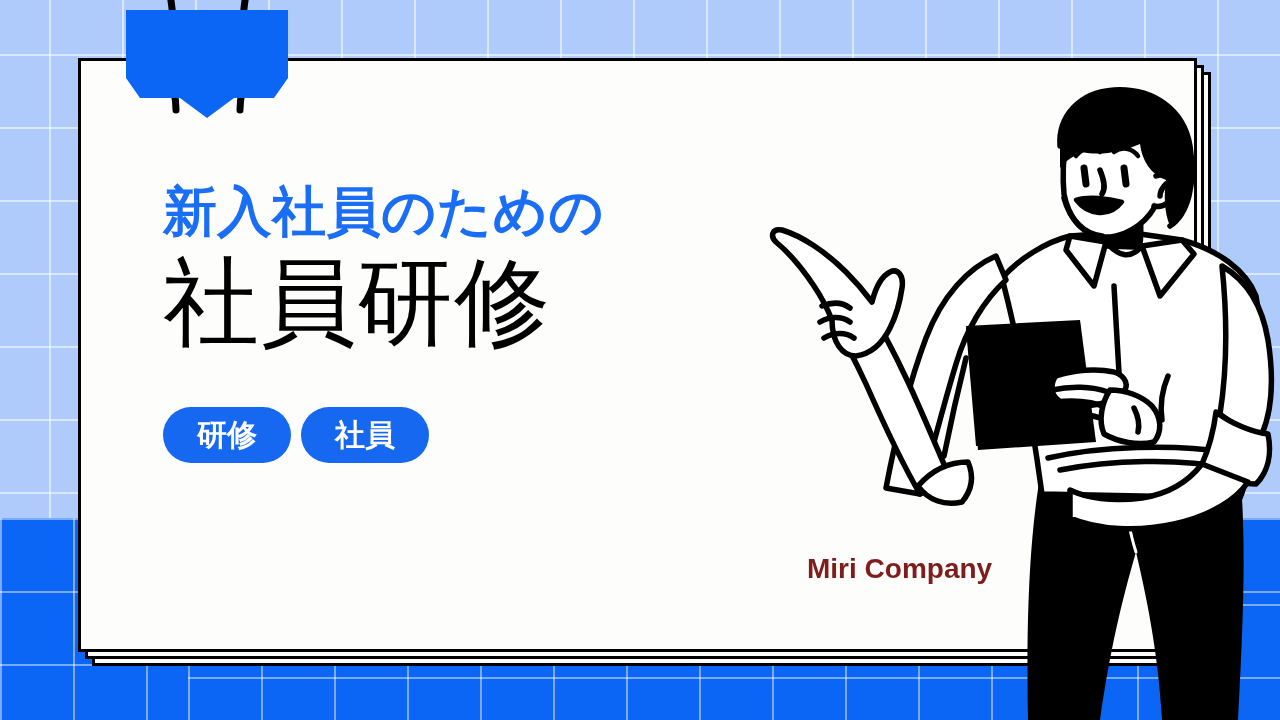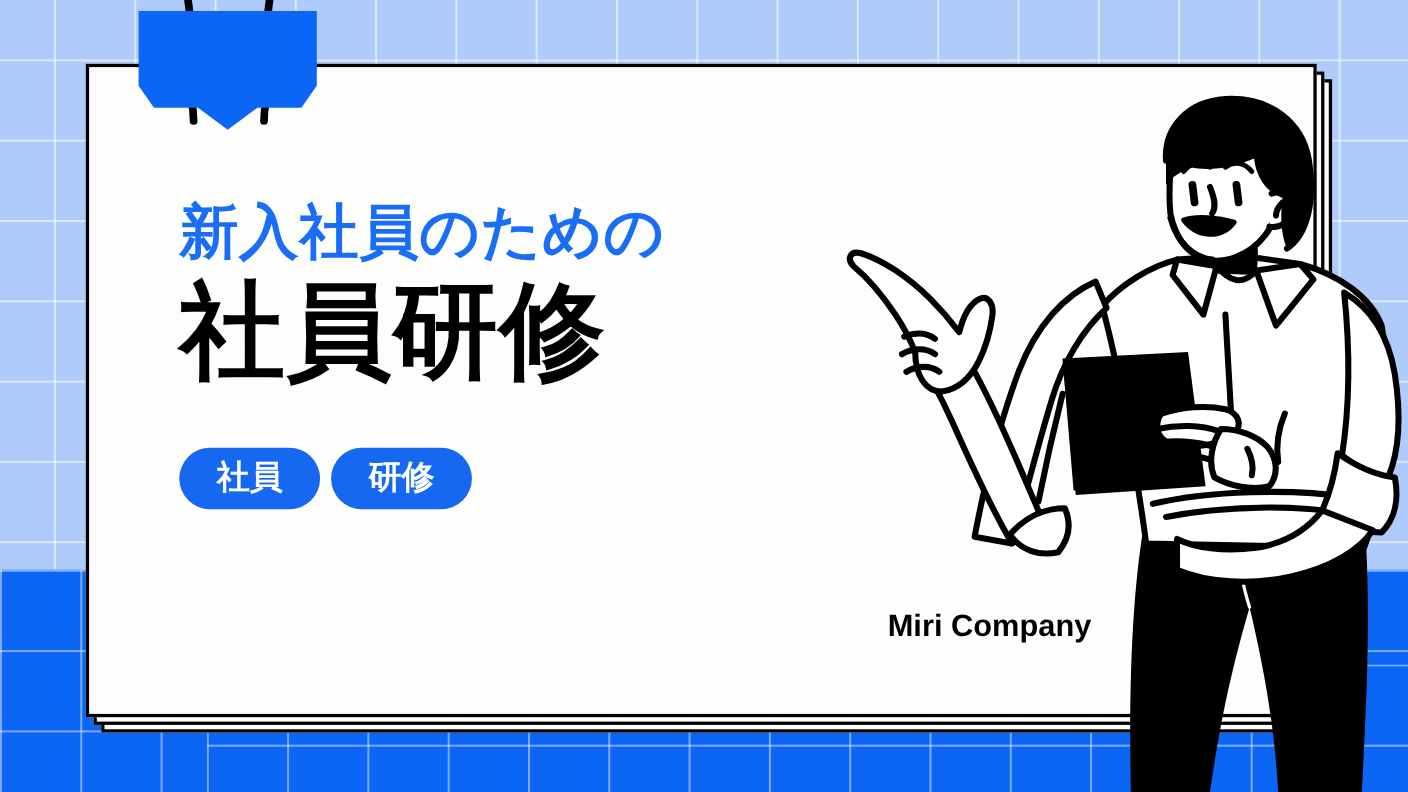--- a/index.html
+++ b/index.html
@@ -66,21 +66,21 @@
 
   .title-sub {
     font-size:54px; font-weight:bold;
     color:#1a6ef5;
     letter-spacing:0.01em;
     line-height:1.0;
     white-space:nowrap;
     margin-top:16px;
   }
   .title-main {
-    font-size:96px; font-weight:bold;
+    font-size:96px; font-weight:normal;
     color:#000;
     letter-spacing:0.01em;
     line-height:1.05;
     margin-top:14px;
     white-space:nowrap;
   }
 
   .tags { margin-top:54px; }
   .tag-row { display:flex; gap:10px; margin-bottom:10px; }
   .tag {
@@ -88,21 +88,21 @@
     color:#fff;
     font-size:30px; font-weight:bold;
     border-radius:40px;
     padding:13px 34px;
     line-height:1.0;
     white-space:nowrap;
   }
 
   .company {
     position:absolute; left:807px; top:553px;
-    font-size:28px; font-weight:bold; color:#000000;
+    font-size:28px; font-weight:bold; color:#7f1d1d;
     white-space:nowrap;
   }
 
   
   .person {
     position:absolute; left:770px; top:90px;
     width:510px; height:630px;
     overflow:visible;
   }
 </style>
@@ -131,22 +131,22 @@
 
     <path d="M2 32 L164 32 L164 100 L150 120 L110 120 L83 140 L56 120 L16 120 L2 100 Z" fill="#0c66f5"></path>
   </svg>
 
   <div class="text-block">
     <div class="title-sub">新入社員のための</div>
     <div class="title-main">社員研修</div>
 
     <div class="tags">
       <div class="tag-row">
+        <span class="tag">研修</span>
         <span class="tag">社員</span>
-        <span class="tag">研修</span>
       </div>
     </div>
   </div>
 
   <div class="company">Miri Company</div>
 
   <svg class="person" viewBox="0 0 510 630">
     <g fill="none" stroke="#000" stroke-width="5.5" stroke-linecap="round" stroke-linejoin="round">
 
       <path d="M272 375 L470 378 C476 450 474 520 468 630 L392 630

